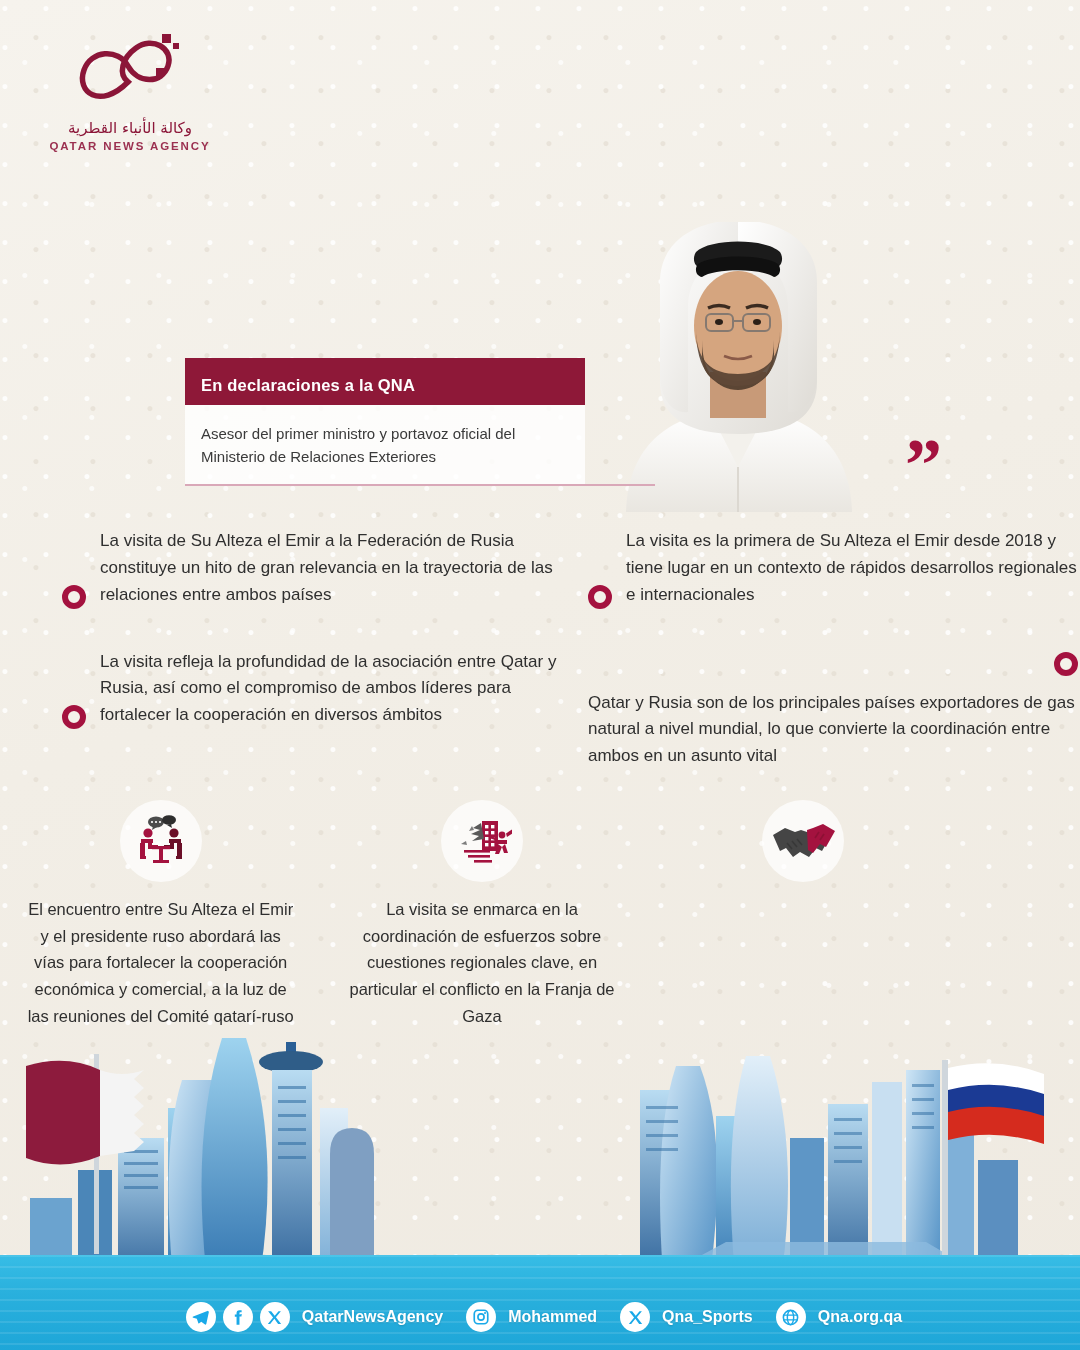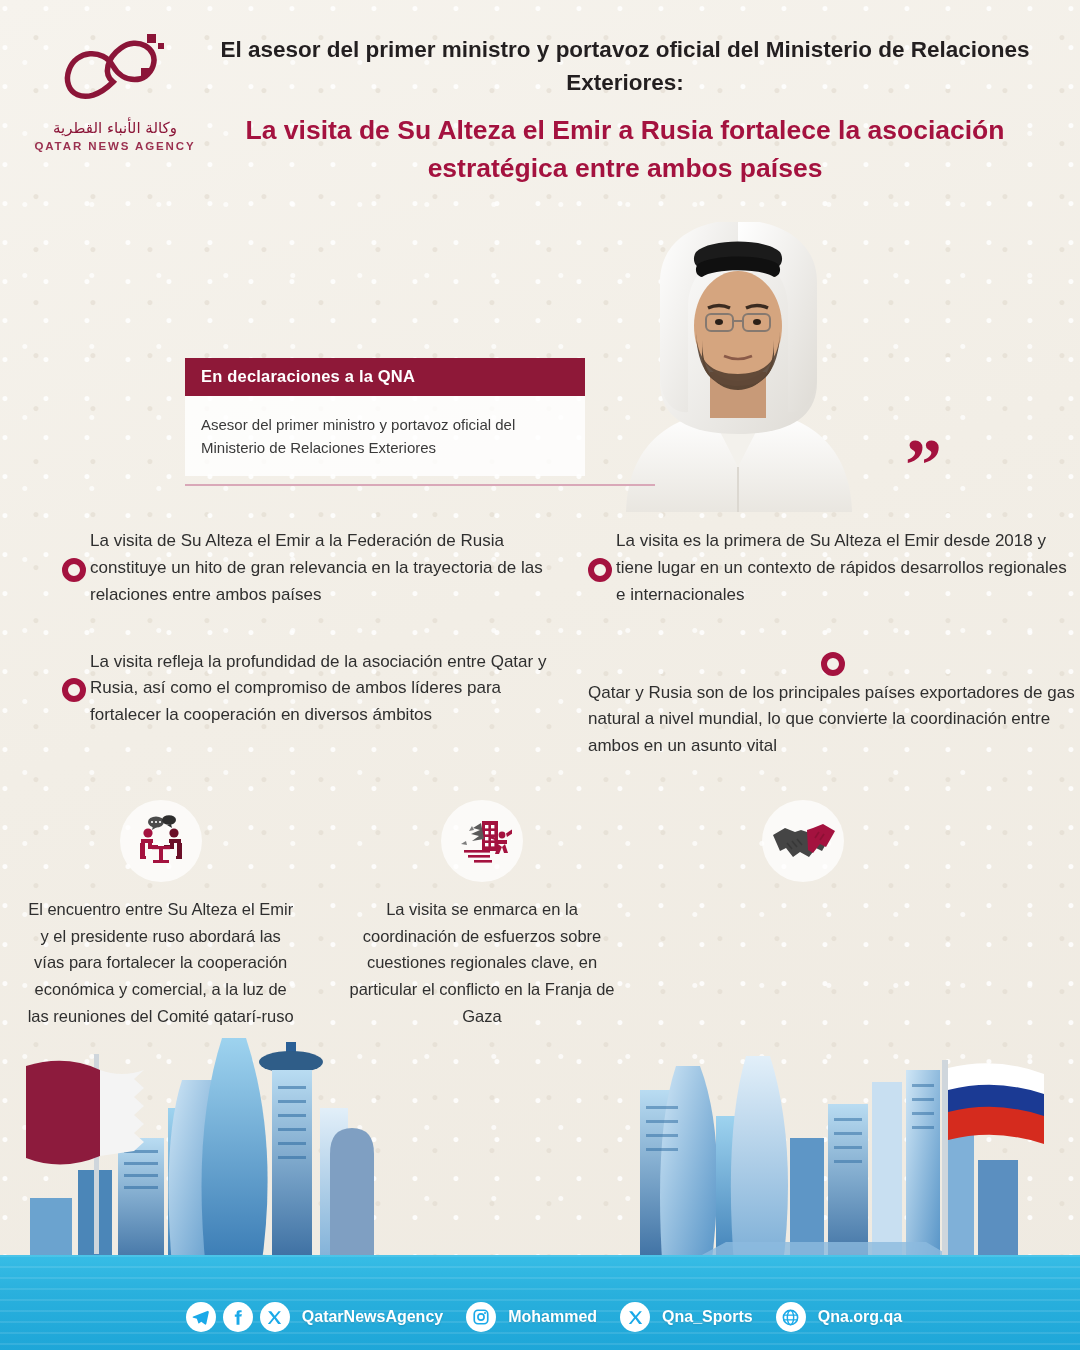--- a/index.html
+++ b/index.html
@@ -16,52 +16,52 @@
     background:
       radial-gradient(circle at 12% 22%, rgba(255,255,255,.85) 0 2px, transparent 3px),
       radial-gradient(circle at 63% 71%, rgba(225,218,206,.6) 0 2px, transparent 3px),
       radial-gradient(circle at 37% 88%, rgba(255,255,255,.7) 0 2px, transparent 3px),
       linear-gradient(160deg,#f6f3ed 0%,#f2eee6 45%,#efeae1 100%);
     background-size:41px 39px, 57px 53px, 67px 71px, 100% 100%;
   }
 
   
   .header { position:absolute; top:0; left:0; width:1080px; height:210px; }
-  .logo-wrap { position:absolute; left:30px; top:22px; width:170px; text-align:center; }
+  .logo-wrap { position:absolute; left:45px; top:22px; width:170px; text-align:center; }
   .logo-mark { width:120px; height:95px; margin:0 auto; display:block; }
   .logo-ar { font-size:15px; color:#8b1538; letter-spacing:.5px; margin-top:2px;
              font-family:"DejaVu Sans", sans-serif; direction:rtl; }
   .logo-en { font-size:11.5px; color:#9b3050; letter-spacing:1.9px; margin-top:3px; font-weight:bold; }
 
   .head-text { position:absolute; left:200px; top:34px; width:850px; text-align:center; }
   .kicker { font-size:22.5px; font-weight:bold; color:#231f20; line-height:1.45; }
   .headline { font-size:26.5px; font-weight:bold; color:#a4123f; line-height:1.42; margin-top:13px; }
 
   
   .portrait { position:absolute; left:598px; top:222px; width:280px; height:290px; }
   .portrait svg { display:block; }
 
   
   .quote-card { position:absolute; left:185px; top:358px; width:400px; }
   .quote-ribbon {
     background:#8e1838; color:#fff; font-size:16.5px; font-weight:bold;
-    padding:9px 16px 10px 16px; letter-spacing:.2px;
+    padding:18px 16px 10px 16px; letter-spacing:.2px;
   }
   .quote-body { background:rgba(255,255,255,.82); padding:12px 16px 16px 16px; }
   .q-name { color:#a4123f; font-size:16.5px; font-weight:bold; line-height:1.35; white-space:nowrap; }
   .q-role { color:#3a3a3a; font-size:15px; line-height:1.52; margin-top:6px; }
   .quote-underline { position:absolute; left:185px; top:484px; width:470px; height:2px; background:#d9a8b8; }
   .quote-glyph { position:absolute; left:905px; top:445px; font-size:74px; color:#a4123f;
                  font-family:"Liberation Serif", serif; font-weight:bold; line-height:.55; }
 
   
   .bullets { position:absolute; left:0; top:528px; width:1080px; }
   .b-col-l { position:absolute; left:62px; width:500px; }
   .b-col-r { position:absolute; left:588px; width:490px; }
-  .bullet { display:flex; gap:4px; align-items:center; margin-bottom:34px; }
+  .bullet { display:flex; gap:14px; align-items:flex-end; margin-bottom:34px; }
   .b-dot { flex:0 0 auto; width:24px; height:24px; border-radius:50%;
            border:6px solid #a4123f; background:#f4f1ea; margin-top:3px; }
   .b-text { font-size:17px; line-height:1.58; color:#2f2f2f; }
 
   
   .cols { position:absolute; top:800px; left:0; width:964px; display:flex; }
   .col { flex:1 1 0; text-align:center; padding:0 26px; }
   .col-ic { width:82px; height:82px; border-radius:50%; background:rgba(255,255,255,.72);
             margin:0 auto 14px auto; display:flex; align-items:center; justify-content:center; }
   .col-tx { font-size:16.5px; line-height:1.62; color:#2f2f2f; }
@@ -94,24 +94,20 @@
           <path d="M58 60 C30 88 6 70 14 48 C21 28 48 26 58 44 C68 62 92 62 98 44 C104 26 82 14 66 26 C52 36 48 52 58 60 Z"></path>
         </g>
         <rect x="92" y="12" width="9" height="9" fill="#8b1538"></rect>
         <rect x="103" y="21" width="6" height="6" fill="#8b1538"></rect>
         <rect x="86" y="46" width="8" height="8" fill="#8b1538"></rect>
       </svg>
       <div class="logo-ar">وكالة الأنباء القطرية</div>
       <div class="logo-en">QATAR NEWS AGENCY</div>
     </div>
 
-    <div class="head-text">
-      <div class="kicker">El asesor del primer ministro y portavoz oficial del Ministerio de Relaciones Exteriores:</div>
-      <div class="headline">La visita de Su Alteza el Emir a Rusia fortalece la asociación estratégica entre ambos países</div>
-    </div>
   </div>
 
   <div class="portrait">
     <svg width="280" height="290" viewBox="0 0 280 290">
       <defs>
         <linearGradient id="thobe" x1="0" y1="0" x2="0" y2="1">
           <stop offset="0" stop-color="#ffffff"></stop>
             <stop offset="1" stop-color="#e9e6e0"></stop>
         </linearGradient>
         <linearGradient id="ghut" x1="0" y1="0" x2="1" y2="1">

